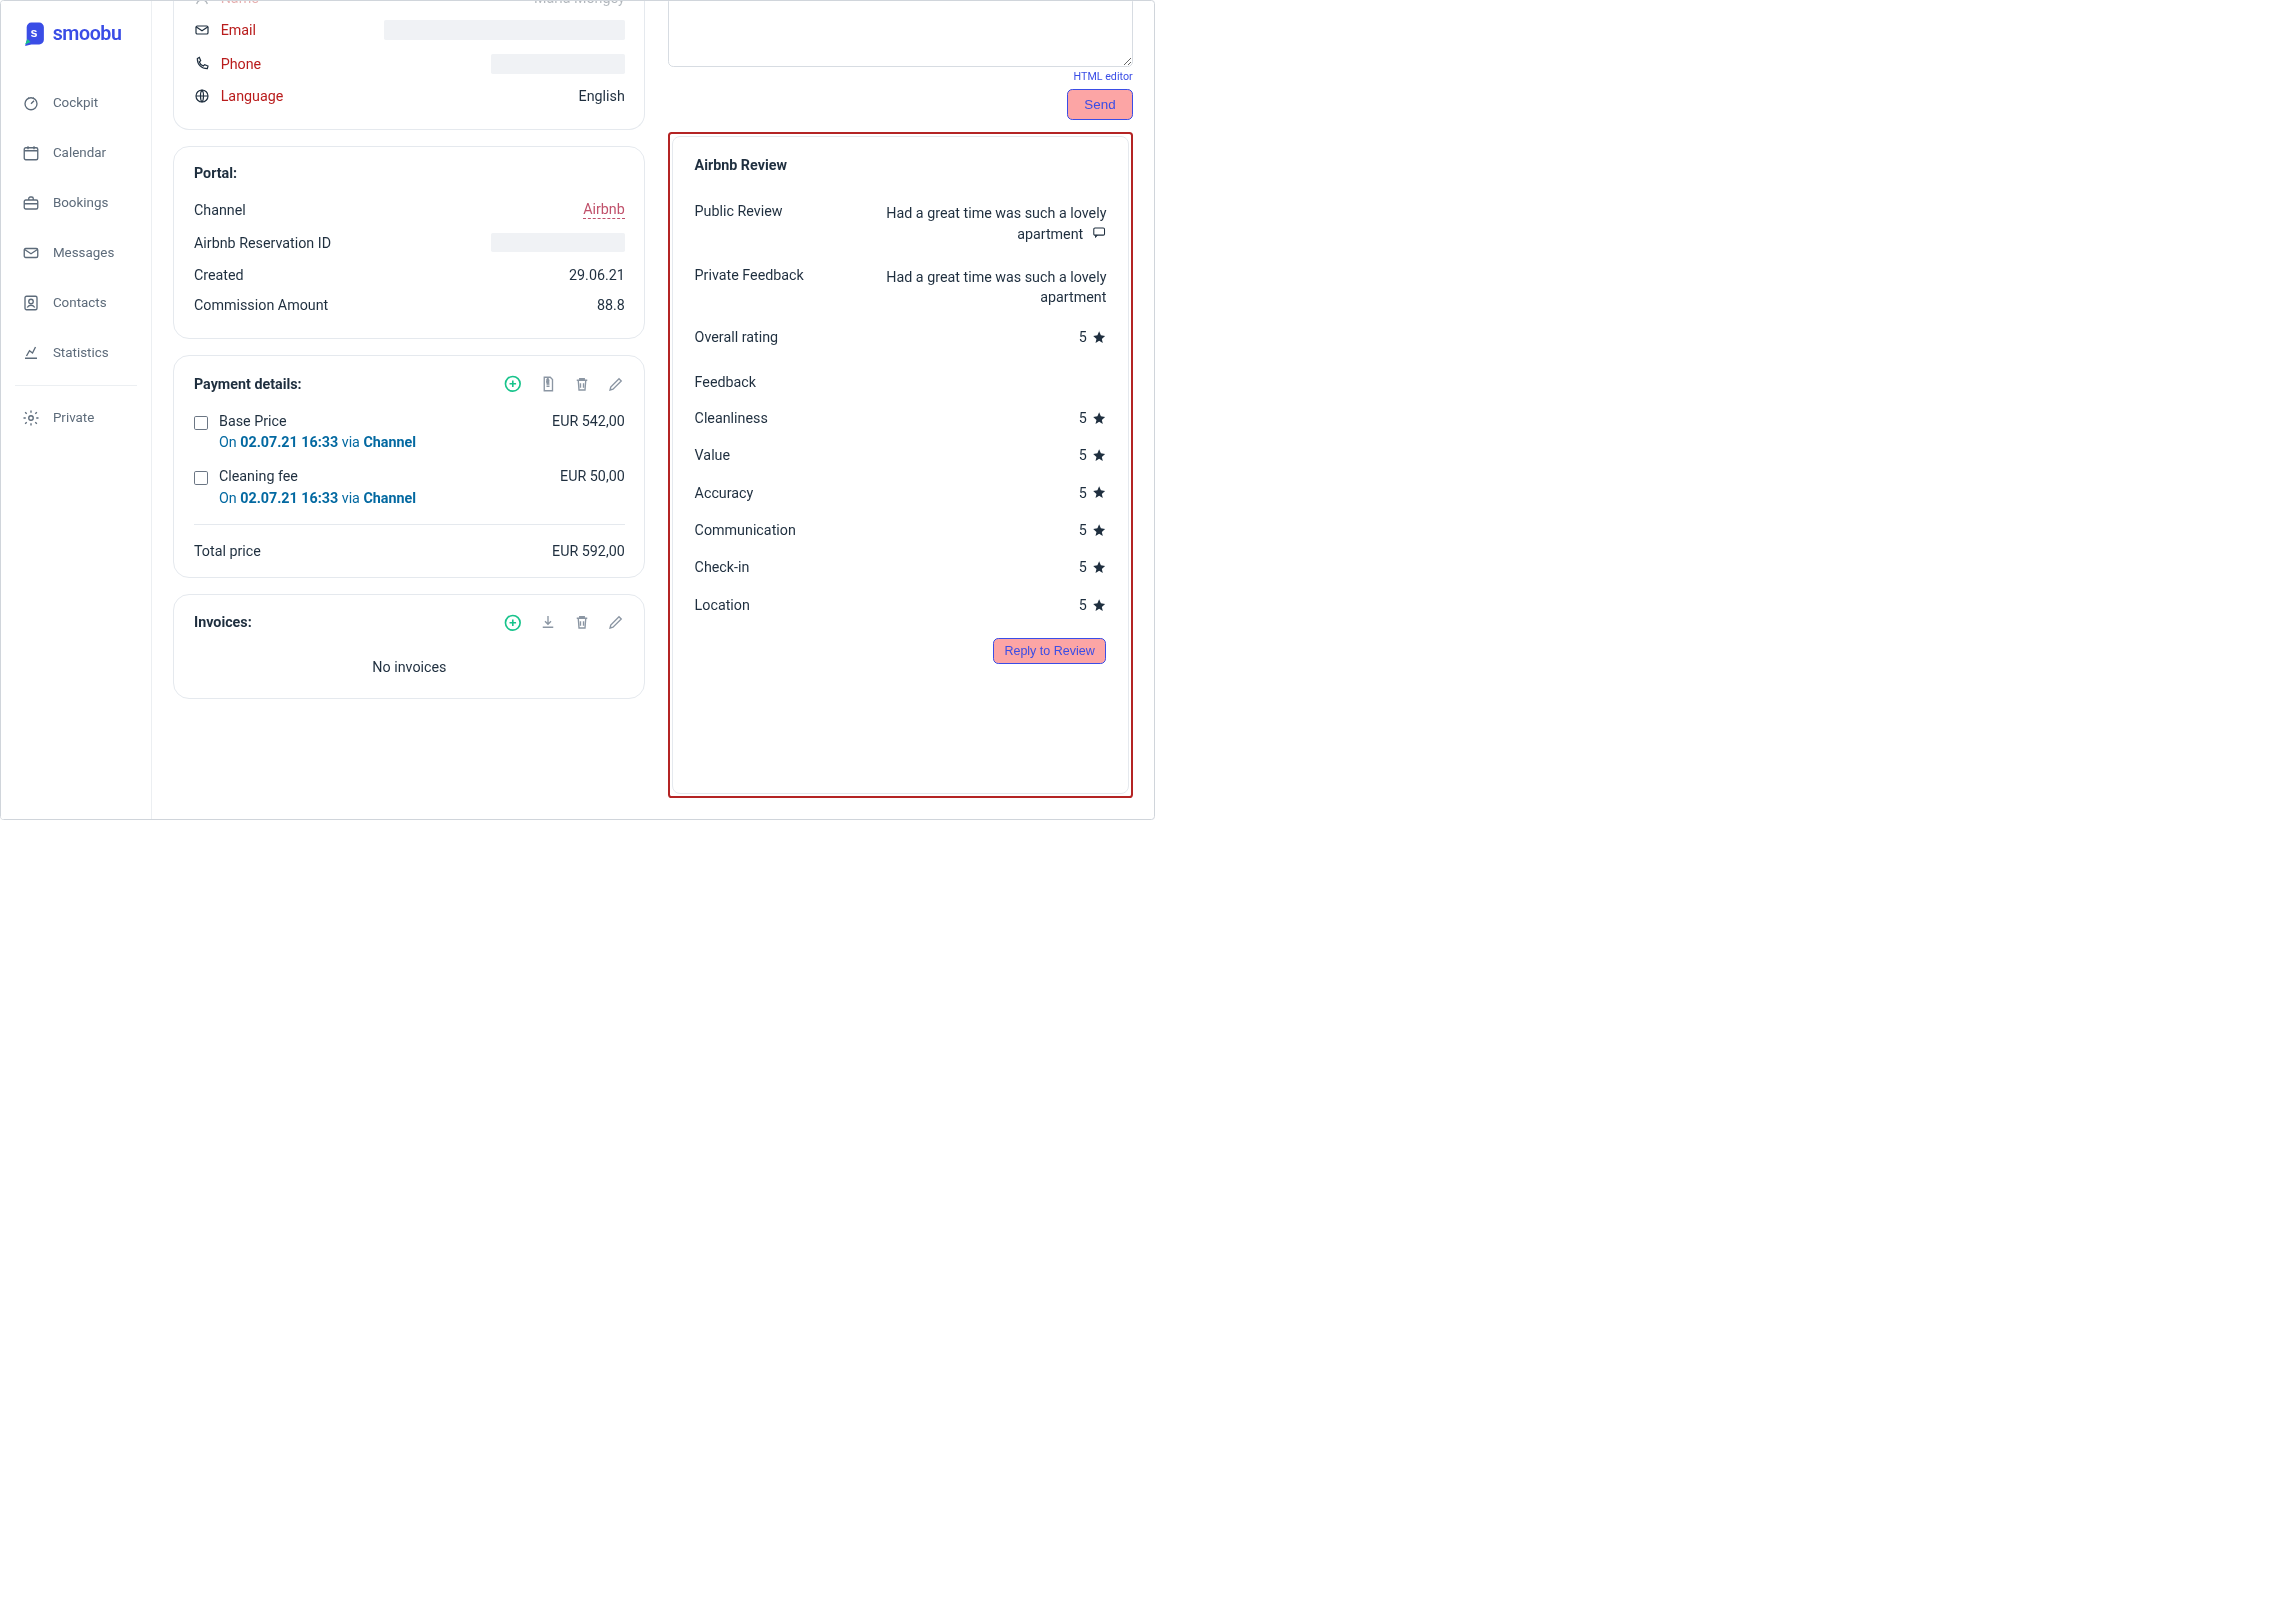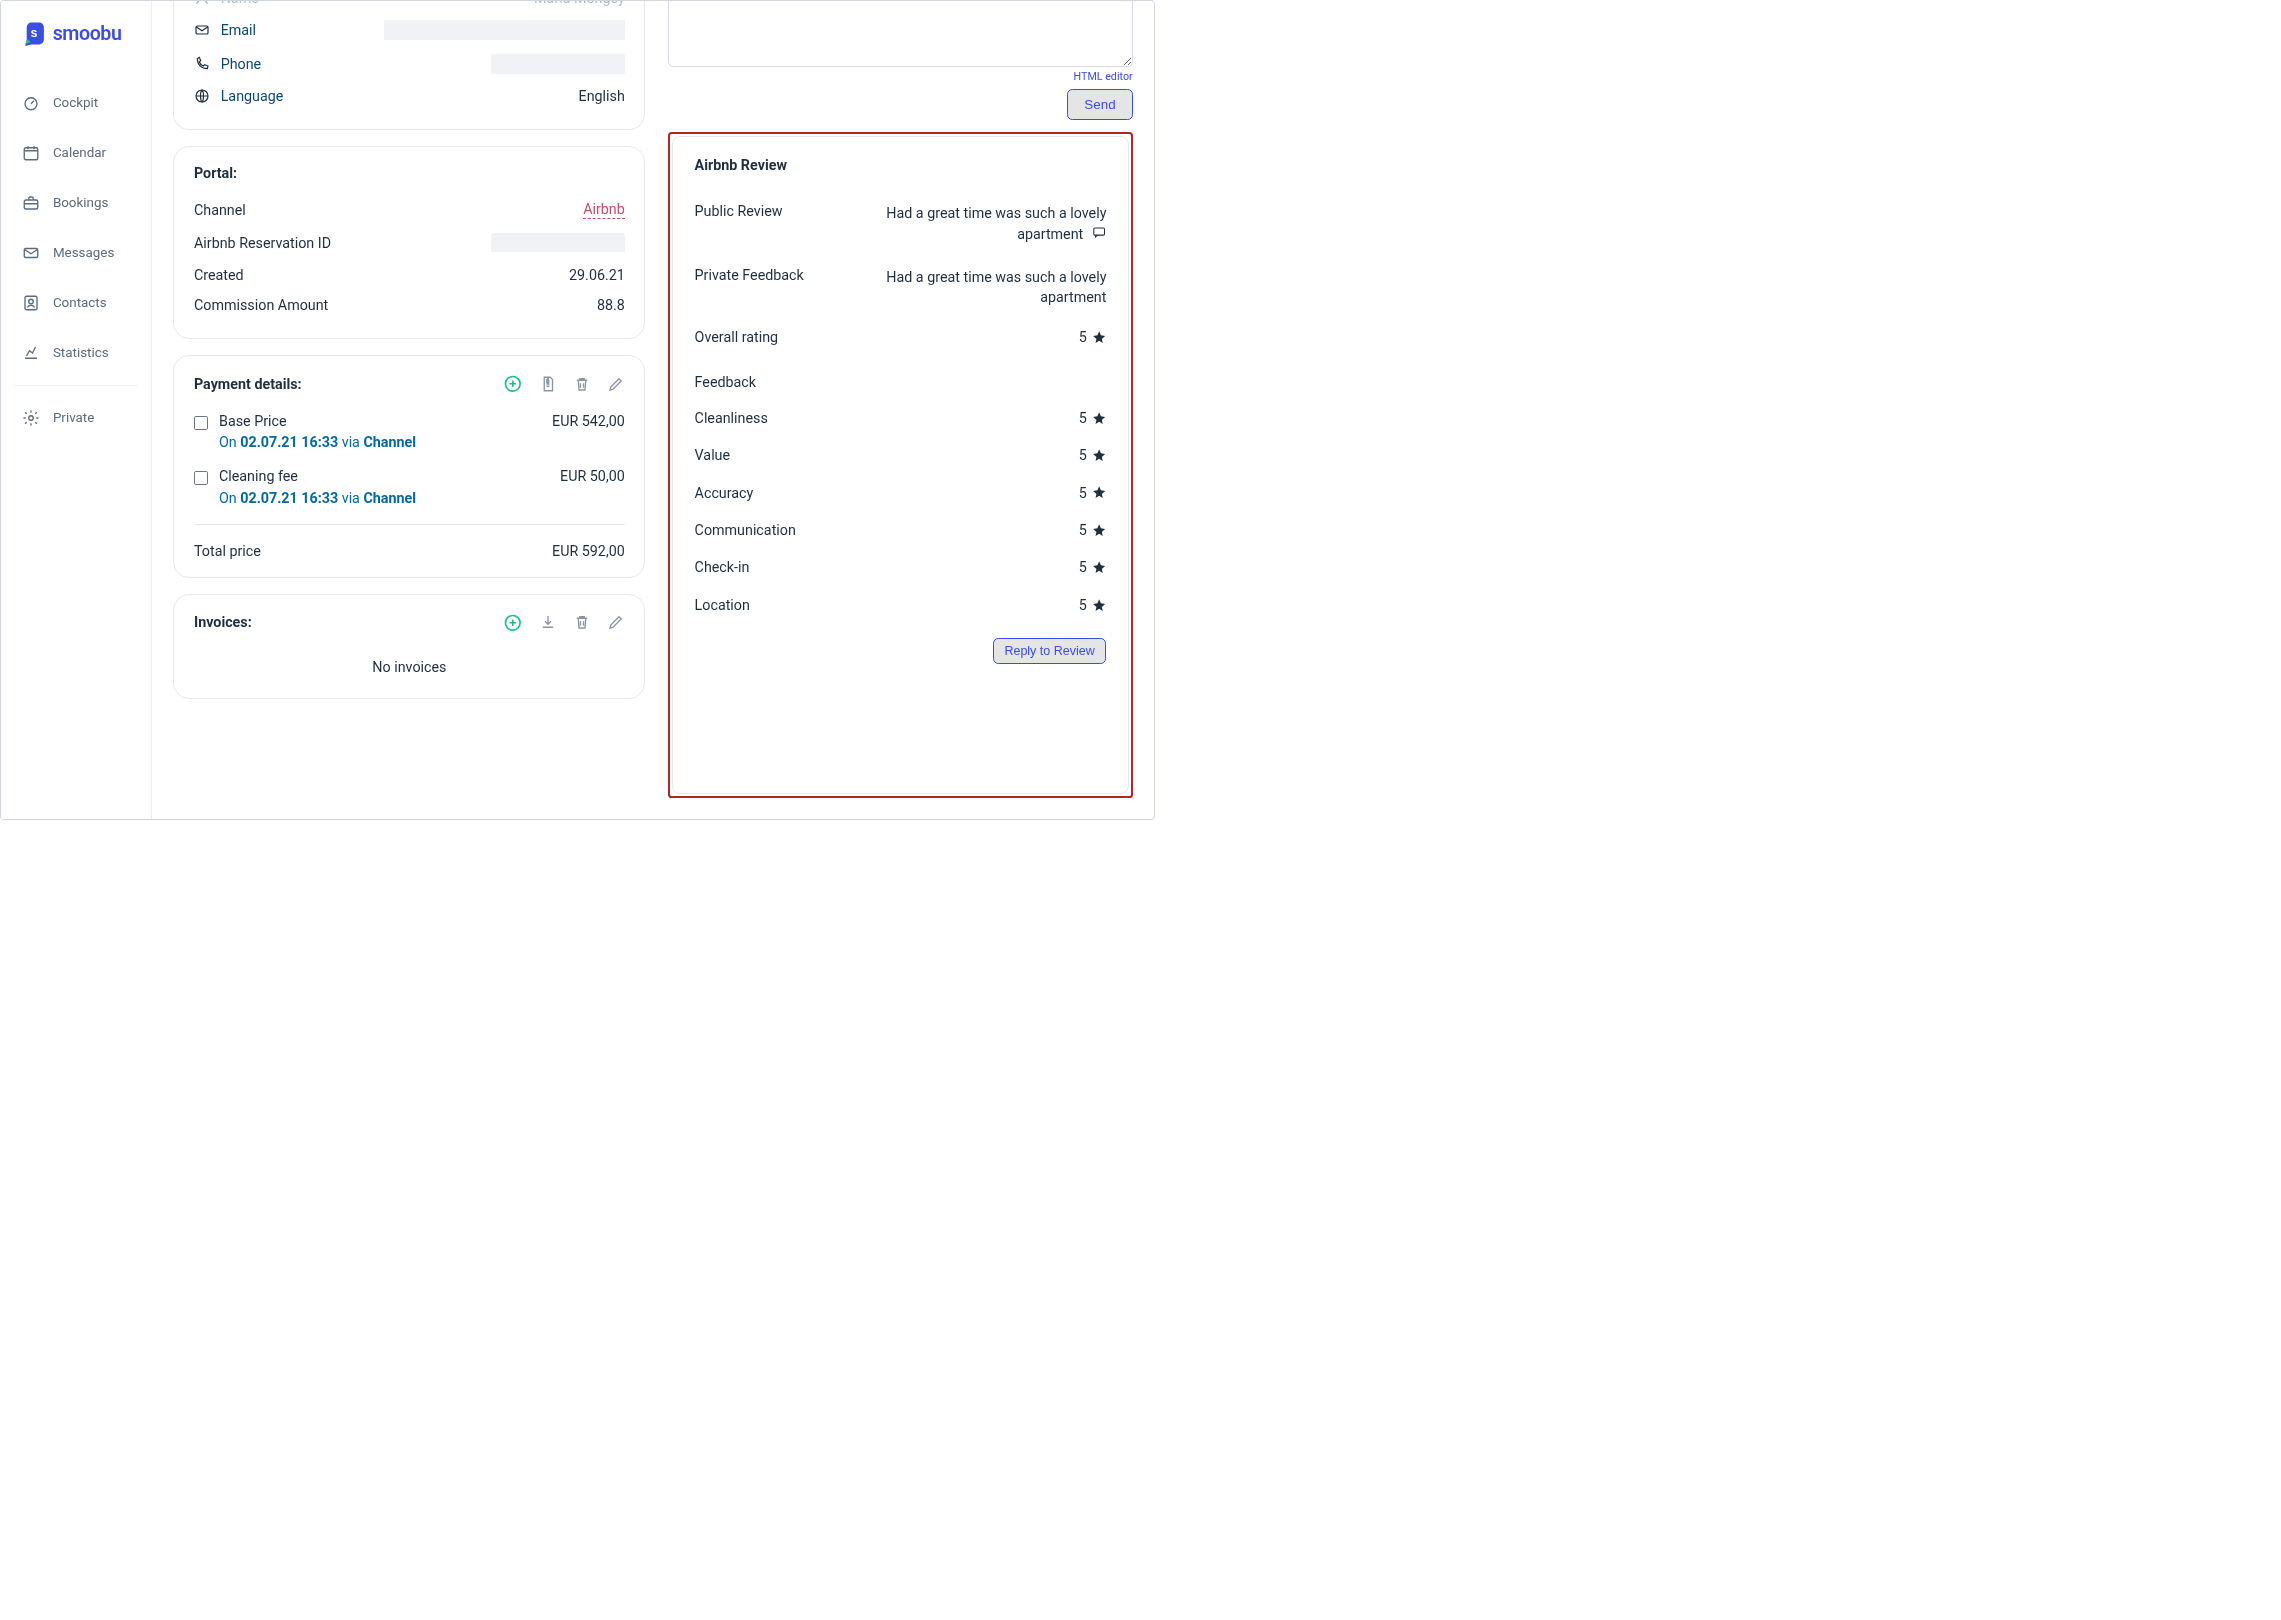--- a/index.html
+++ b/index.html
@@ -95,21 +95,21 @@
     color: #1f2f3f;
     margin-bottom: 12.5px;
   }
   .row {
     display: flex;
     justify-content: space-between;
     align-items: center;
     padding: 7.1px 0;
     font-size: 14.3px;
   }
-  .row-label { display:flex; align-items:center; gap:10.7px; color:#0c4a6e; }
+  .row-label { display:flex; align-items:center; gap:10.7px; color:#b91c1c; }
   .row-label .icon { width:16px; height:16px; color:#1f2f3f; }
   .row-value { color:#1f2f3f; }
   .masked {
     background:#f0f2f5;
     border-radius:1.8px;
     height:19.6px;
     width:241px;
   }
   .masked.sm { width:134px; }
   .airbnb-tag {
@@ -160,21 +160,21 @@
     text-align:right;
     color:#3a4de6;
     font-size:10.7px;
     margin-top:3.6px;
     cursor:pointer;
   }
   .send-row { display:flex; justify-content:flex-end; margin-top:5.3px; }
   .btn-outline {
     border:0.9px solid #3a4de6;
     color:#3a4de6;
-    background:#e5e5e5;
+    background:#fca5a5;
     border-radius:5.3px;
     padding:7.1px 16px;
     font-size:13.4px;
     cursor:pointer;
   }
   .highlight-box {
     border:2.7px solid #b42424;
     border-radius:3.6px;
     padding:1.8px;
     display:flex;

